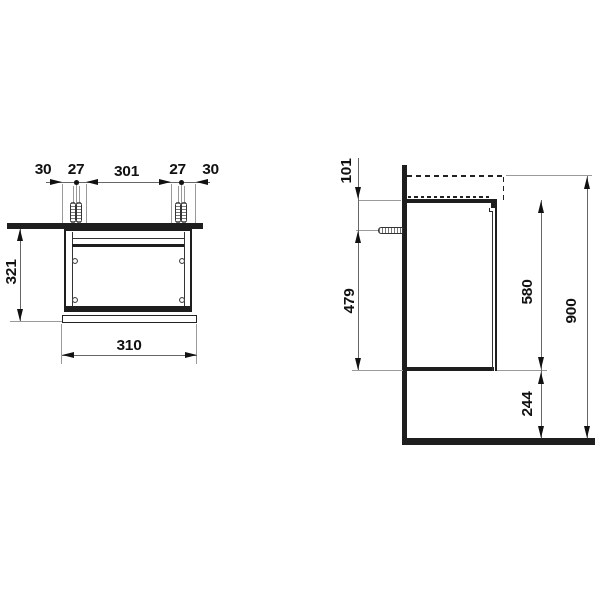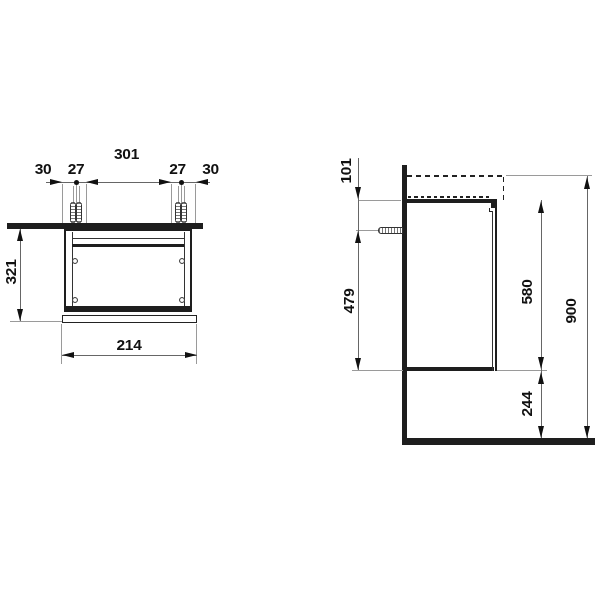--- a/index.html
+++ b/index.html
@@ -45,21 +45,21 @@
   <div class="dln" style="left:46px;top:182px;width:164px;height:1px;"></div>
   <div class="arr right" style="left:50px;top:179px;"></div>
   <div class="dot" style="left:73.5px;top:180px;"></div>
   <div class="arr left" style="left:86px;top:179px;"></div>
   <div class="arr right" style="left:159px;top:179px;"></div>
   <div class="dot" style="left:178.5px;top:180px;"></div>
   <div class="arr left" style="left:195.5px;top:179px;"></div>
 
   <div class="lbl h" style="left:43px;top:161px;">30</div>
   <div class="lbl h" style="left:76px;top:161px;">27</div>
-  <div class="lbl h" style="left:126.5px;top:146px;text-align:right;">301</div>
+  <div class="lbl h" style="left:126.5px;top:163px;text-align:right;">301</div>
   <div class="lbl h" style="left:177.5px;top:161px;">27</div>
   <div class="lbl h" style="left:210.5px;top:161px;">30</div>
 
   <div class="tln" style="left:72.5px;top:186px;width:1px;height:17px;"></div>
   <div class="tln" style="left:78.5px;top:186px;width:1px;height:17px;"></div>
   <div class="tln" style="left:177.5px;top:186px;width:1px;height:17px;"></div>
   <div class="tln" style="left:183.5px;top:186px;width:1px;height:17px;"></div>
   <div class="screw-v" style="left:70px;top:202px;"></div>
   <div class="screw-v" style="left:76px;top:202px;"></div>
   <div class="screw-v" style="left:175px;top:202px;"></div>
@@ -83,21 +83,21 @@
   <div class="arr up" style="left:16.5px;top:229px;"></div>
   <div class="arr down" style="left:16.5px;top:309px;"></div>
   <div class="tln" style="left:10px;top:320.5px;width:52px;height:1px;"></div>
   <div class="lbl v" style="left:11px;top:272px;">321</div>
 
   <div class="tln" style="left:61px;top:324px;width:1px;height:40px;"></div>
   <div class="tln" style="left:196px;top:324px;width:1px;height:40px;"></div>
   <div class="dln" style="left:61.5px;top:354.5px;width:135px;height:1px;"></div>
   <div class="arr left" style="left:61.5px;top:351.5px;"></div>
   <div class="arr right" style="left:184.5px;top:351.5px;"></div>
-  <div class="lbl h" style="left:129px;top:337px;">214</div>
+  <div class="lbl h" style="left:129px;top:337px;">310</div>
 
   <div class="ln" style="left:402px;top:165px;width:5px;height:274px;"></div>
   <div class="ln" style="left:402px;top:438px;width:193px;height:6.5px;"></div>
 
   <div class="dash-h" style="left:407px;top:175px;width:97px;height:1.8px;"></div>
   <div class="dash-v" style="left:502.5px;top:176px;width:1.8px;height:24px;"></div>
 
   <div class="comb" style="left:408px;top:195.5px;width:83px;height:2.2px;"></div>
   <div class="ln" style="left:407px;top:198.5px;width:89.5px;height:4.2px;"></div>
   <div class="ln" style="left:407px;top:367px;width:86.5px;height:4.2px;"></div>

